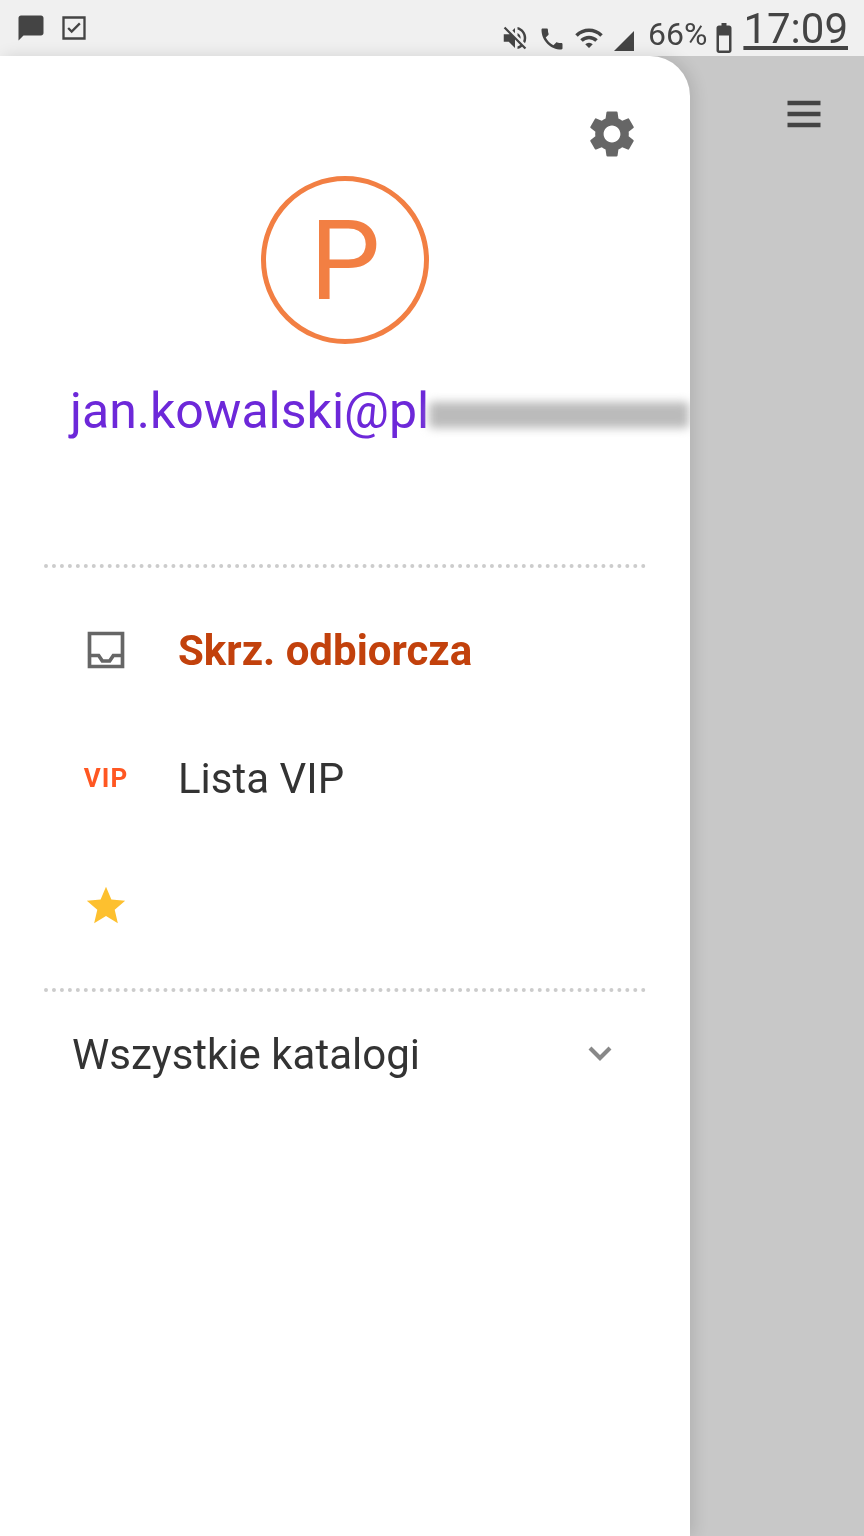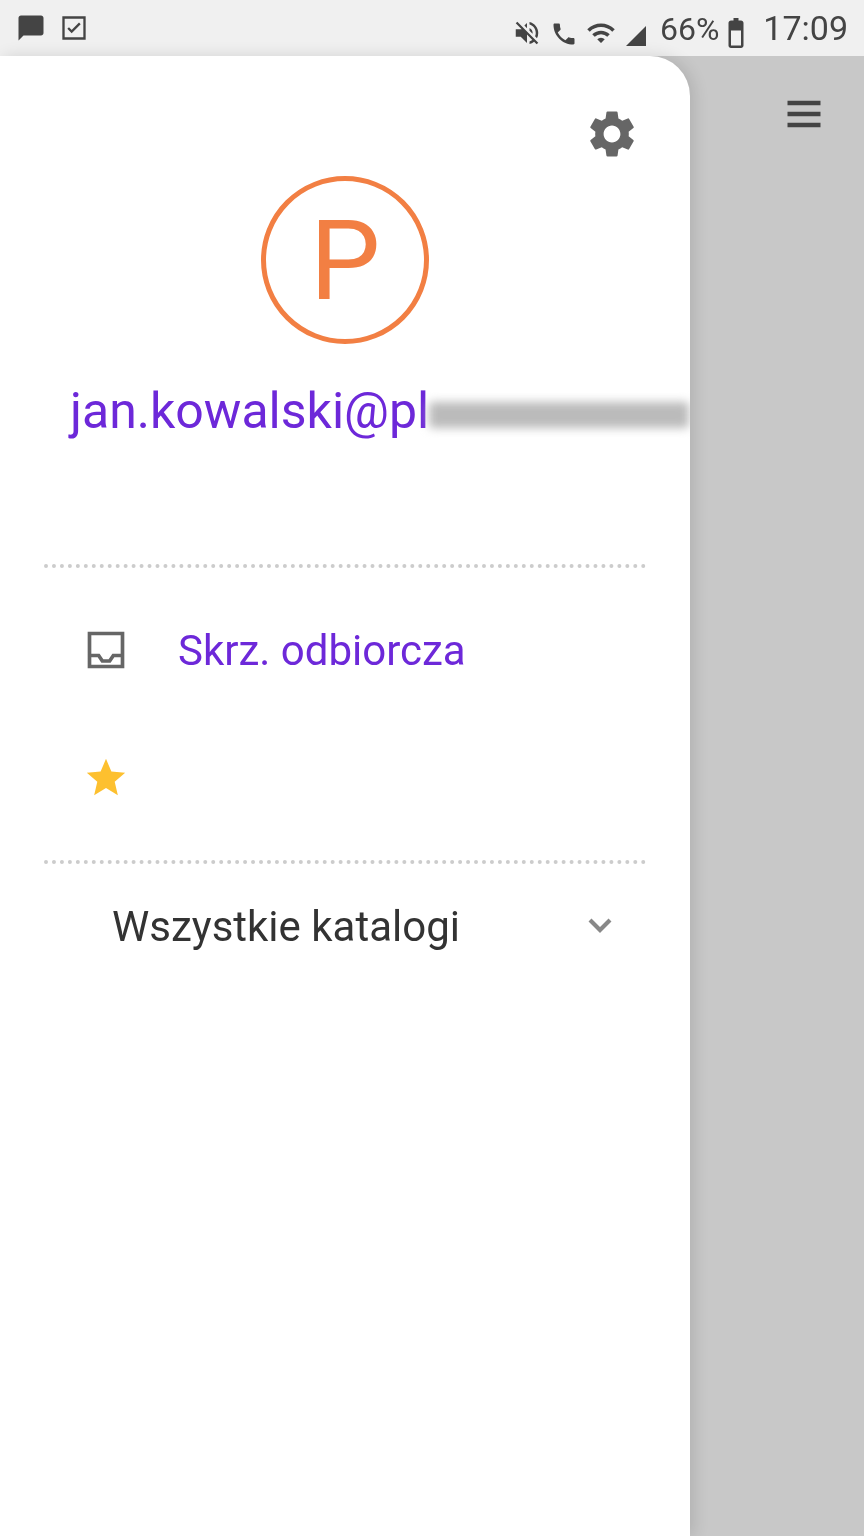--- a/index.html
+++ b/index.html
@@ -123,34 +123,34 @@
       width: 52px;
       display:flex;
       align-items:center;
       justify-content:center;
     }
     .nav-label {
       font-size: 42px;
       color: #333;
     }
     .nav-label.bold {
-      font-weight: 400;
-      color: #6d28d9;
+      font-weight: 700;
+      color: #c2410c;
     }
     .vip-text {
       color: #ff5722;
       font-weight: 700;
       font-size: 26px;
       letter-spacing:1px;
     }
     .folders-row {
       display: flex;
       align-items: center;
       justify-content: space-between;
-      padding: 38px 70px 0 112px;
+      padding: 38px 70px 0 72px;
       text-align: center;
     }
     .folders-label {
       font-size: 42px;
       color: #333;
     }
   </style>
 </head>
 <body>
 
@@ -188,21 +188,21 @@
       <svg width="24" height="24" viewBox="0 0 24 24">
           <path fill="#444" d="M2 22h20V2L2 22z"></path>
         </svg>
     </span>
     <span style="font-size:32px;margin-left:4px;">66%</span>
     <span class="status-icon">
       <svg width="18" height="30" viewBox="0 0 12 24">
           <path fill="#444" d="M10 2H8V0H4v2H2C.9 2 0 2.9 0 4v18c0 1.1.9 2 2 2h8c1.1 0 2-.9 2-2V4c0-1.1-.9-2-2-2zM10 22H2V10h8v12z"></path>
         </svg>
     </span>
-    <span style="font-size:34px;margin-left:10px;">17:09</span>
+    <span style="font-size:42px;margin-left:2px;text-decoration:underline;">17:09</span>
   </div>
 </div>
 
 <div class="app-background">
   <div class="hamburger">
     <svg width="44" height="44" viewBox="0 0 24 24">
         <path stroke="#444" stroke-width="2.4" d="M3 6h18M3 12h18M3 18h18"></path>
       </svg>
   </div>
 </div>
@@ -229,20 +229,26 @@
     <div class="nav-item">
       <span class="nav-icon">
         <svg width="44" height="44" viewBox="0 0 24 24">
             <path fill="none" stroke="#666" stroke-width="2" d="M3 3h18v18H3z M3 15h5l2 3h4l2-3h5"></path>
           </svg>
       </span>
       <span class="nav-label bold">Skrz. odbiorcza</span>
     </div>
     <div class="nav-item">
       <span class="nav-icon">
+        <span class="vip-text">VIP</span>
+      </span>
+      <span class="nav-label">Lista VIP</span>
+    </div>
+    <div class="nav-item">
+      <span class="nav-icon">
         <svg width="46" height="46" viewBox="0 0 24 24">
             <path fill="#fdc02f" d="M12 17.27L18.18 21l-1.64-7.03L22 9.24l-7.19-.61L12 2 9.19 8.63 2 9.24l5.46 4.73L5.82 21z"></path>
           </svg>
       </span>
     </div>
   </div>
 
   <hr class="dotted">
 
   <div class="folders-row">

